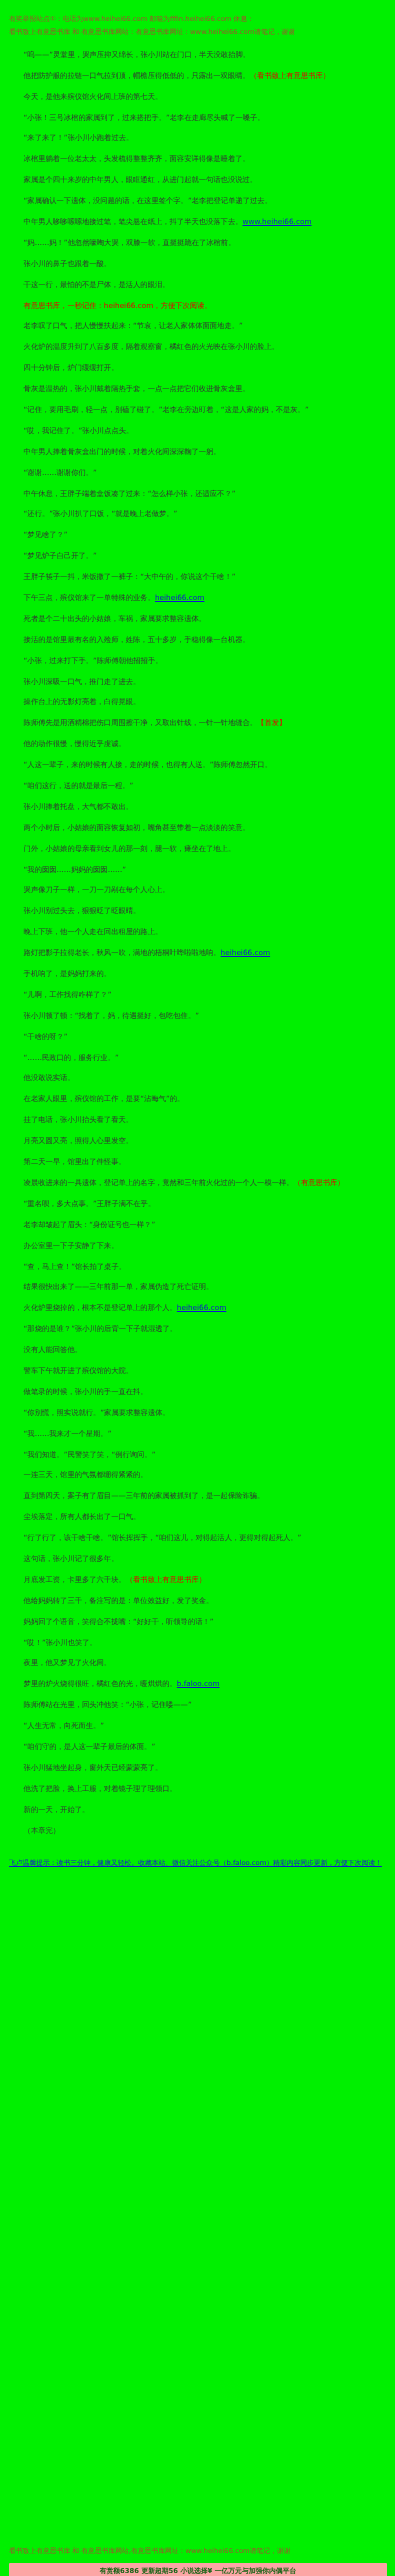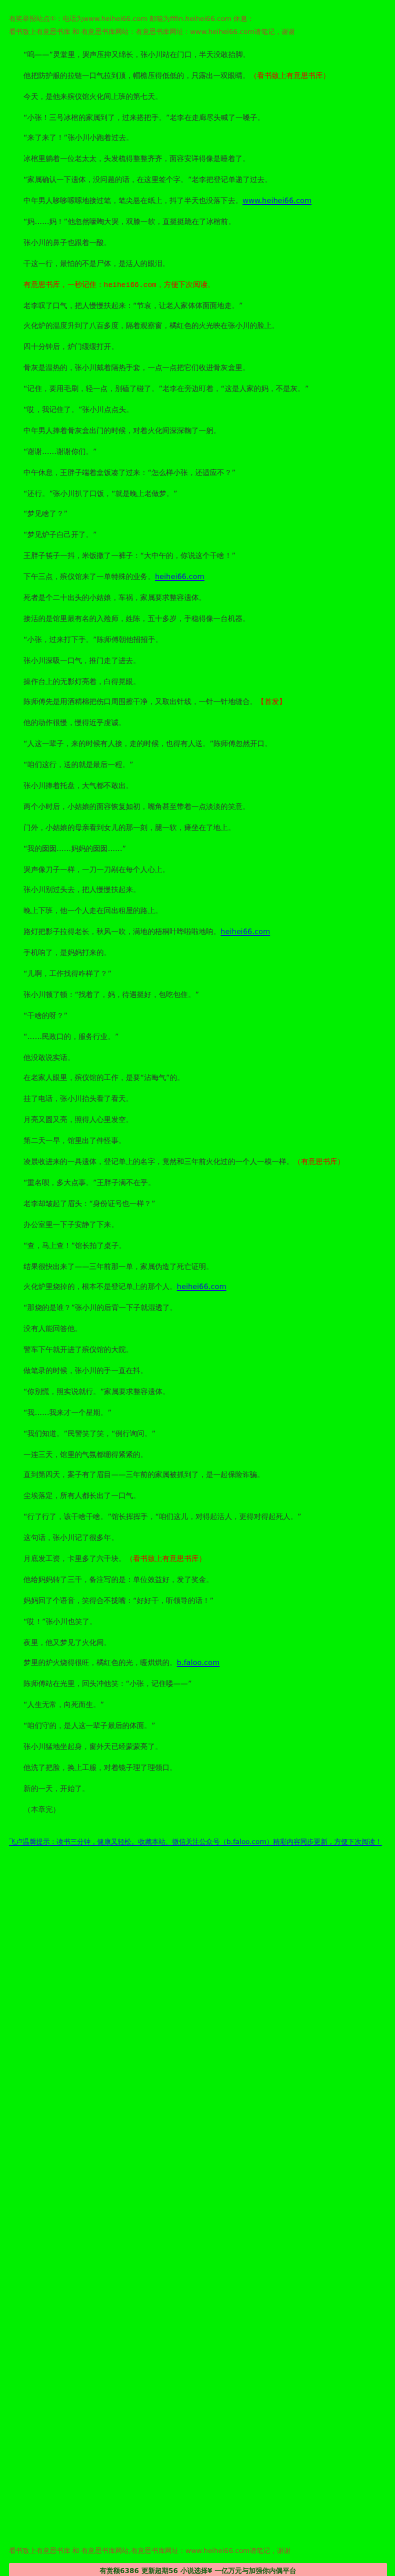--- a/index.html
+++ b/index.html
@@ -29,21 +29,21 @@
   .body-text { }
   .para {
     margin: 0 0 8.5px 0;
     font-size: 7.3px;
     line-height: 1.7;
     color: #333333;
     text-indent: 2em;
     word-break: break-all;
   }
   .seg-text { color: #333333; }
-  .seg-red { color: #e60000; font-family: Liberation Mono, monospace; }
+  .seg-red { color: #e60000; }
   .seg-blue { color: #1414d2; text-decoration: underline; cursor: pointer; }
   .notice {
     margin: 12.4px 0 10.2px 0;
     font-size: 6.8px;
     line-height: 1.7;
     color: #1414d2;
     text-decoration: underline;
     cursor: pointer;
     word-break: break-all;
   }
@@ -75,20 +75,21 @@
     <p class="header-note">看书致上有意思书库 和 有意思书库网站：有意思书库网址：www.heihei66.com请笔记，谢谢</p>
   </div>
 
   <div class="body-text">
       <p class="para"><span class="seg-text">“呜——”灵堂里，哭声压抑又绵长，张小川站在门口，半天没敢抬脚。</span></p>
       <p class="para"><span class="seg-text">他把防护服的拉链一口气拉到顶，帽檐压得低低的，只露出一双眼睛。</span><span class="seg-red">（看书致上有意思书库）</span></p>
       <p class="para"><span class="seg-text">今天，是他来殡仪馆火化间上班的第七天。</span></p>
       <p class="para"><span class="seg-text">“小张！三号冰棺的家属到了，过来搭把手。”老李在走廊尽头喊了一嗓子。</span></p>
       <p class="para"><span class="seg-text">“来了来了！”张小川小跑着过去。</span></p>
       <p class="para"><span class="seg-text">冰棺里躺着一位老太太，头发梳得整整齐齐，面容安详得像是睡着了。</span></p>
+      <p class="para"><span class="seg-text">家属是个四十来岁的中年男人，眼眶通红，从进门起就一句话也没说过。</span></p>
       <p class="para"><span class="seg-text">“家属确认一下遗体，没问题的话，在这里签个字。”老李把登记单递了过去。</span></p>
       <p class="para"><span class="seg-text">中年男人哆哆嗦嗦地接过笔，笔尖悬在纸上，抖了半天也没落下去。</span><span class="seg-blue">www.heihei66.com</span></p>
       <p class="para"><span class="seg-text">“妈……妈！”他忽然嚎啕大哭，双膝一软，直挺挺跪在了冰棺前。</span></p>
       <p class="para"><span class="seg-text">张小川的鼻子也跟着一酸。</span></p>
       <p class="para"><span class="seg-text">干这一行，最怕的不是尸体，是活人的眼泪。</span></p>
       <p class="para"><span class="seg-red">有意思书库，一秒记住：heihei66.com，方便下次阅读。</span></p>
       <p class="para"><span class="seg-text">老李叹了口气，把人慢慢扶起来：“节哀，让老人家体体面面地走。”</span></p>
       <p class="para"><span class="seg-text">火化炉的温度升到了八百多度，隔着观察窗，橘红色的火光映在张小川的脸上。</span></p>
       <p class="para"><span class="seg-text">四十分钟后，炉门缓缓打开。</span></p>
       <p class="para"><span class="seg-text">骨灰是温热的，张小川戴着隔热手套，一点一点把它们收进骨灰盒里。</span></p>
@@ -109,21 +110,21 @@
       <p class="para"><span class="seg-text">操作台上的无影灯亮着，白得晃眼。</span></p>
       <p class="para"><span class="seg-text">陈师傅先是用酒精棉把伤口周围擦干净，又取出针线，一针一针地缝合。</span><span class="seg-red">【首发】</span></p>
       <p class="para"><span class="seg-text">他的动作很慢，慢得近乎虔诚。</span></p>
       <p class="para"><span class="seg-text">“人这一辈子，来的时候有人接，走的时候，也得有人送。”陈师傅忽然开口。</span></p>
       <p class="para"><span class="seg-text">“咱们这行，送的就是最后一程。”</span></p>
       <p class="para"><span class="seg-text">张小川捧着托盘，大气都不敢出。</span></p>
       <p class="para"><span class="seg-text">两个小时后，小姑娘的面容恢复如初，嘴角甚至带着一点淡淡的笑意。</span></p>
       <p class="para"><span class="seg-text">门外，小姑娘的母亲看到女儿的那一刻，腿一软，瘫坐在了地上。</span></p>
       <p class="para"><span class="seg-text">“我的囡囡……妈妈的囡囡……”</span></p>
       <p class="para"><span class="seg-text">哭声像刀子一样，一刀一刀剐在每个人心上。</span></p>
-      <p class="para"><span class="seg-text">张小川别过头去，把人慢慢扶起来。</span></p>
+      <p class="para"><span class="seg-text">张小川别过头去，狠狠眨了眨眼睛。</span></p>
       <p class="para"><span class="seg-text">晚上下班，他一个人走在回出租屋的路上。</span></p>
       <p class="para"><span class="seg-text">路灯把影子拉得老长，秋风一吹，满地的梧桐叶哗啦啦地响。</span><span class="seg-blue">heihei66.com</span></p>
       <p class="para"><span class="seg-text">手机响了，是妈妈打来的。</span></p>
       <p class="para"><span class="seg-text">“儿啊，工作找得咋样了？”</span></p>
       <p class="para"><span class="seg-text">张小川顿了顿：“找着了，妈，待遇挺好，包吃包住。”</span></p>
       <p class="para"><span class="seg-text">“干啥的呀？”</span></p>
       <p class="para"><span class="seg-text">“……民政口的，服务行业。”</span></p>
       <p class="para"><span class="seg-text">他没敢说实话。</span></p>
       <p class="para"><span class="seg-text">在老家人眼里，殡仪馆的工作，是要“沾晦气”的。</span></p>
       <p class="para"><span class="seg-text">挂了电话，张小川抬头看了看天。</span></p>

